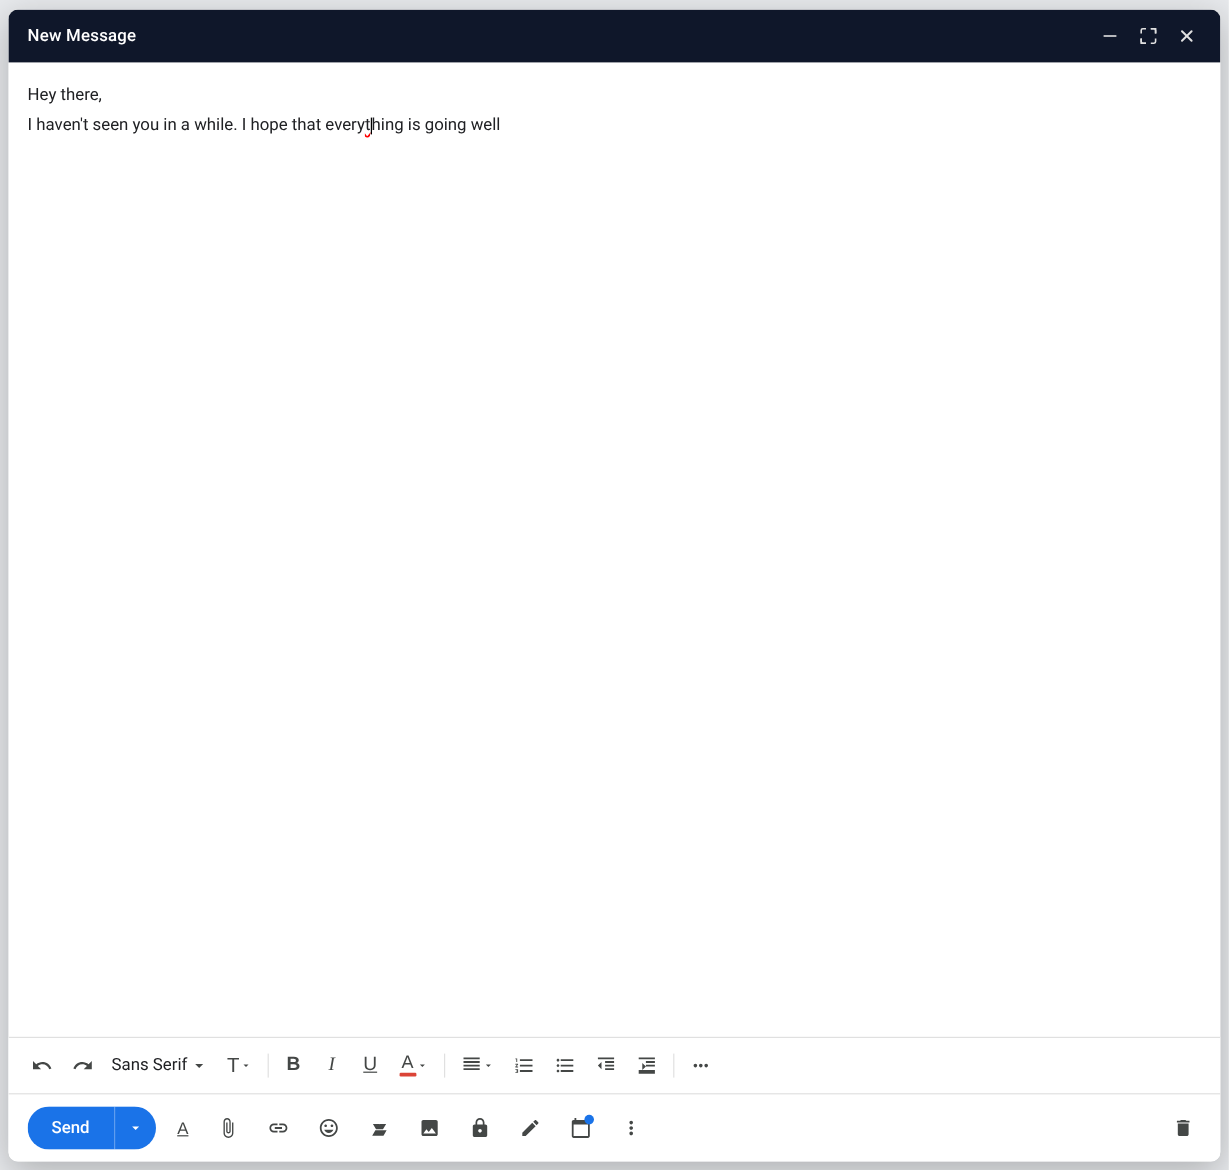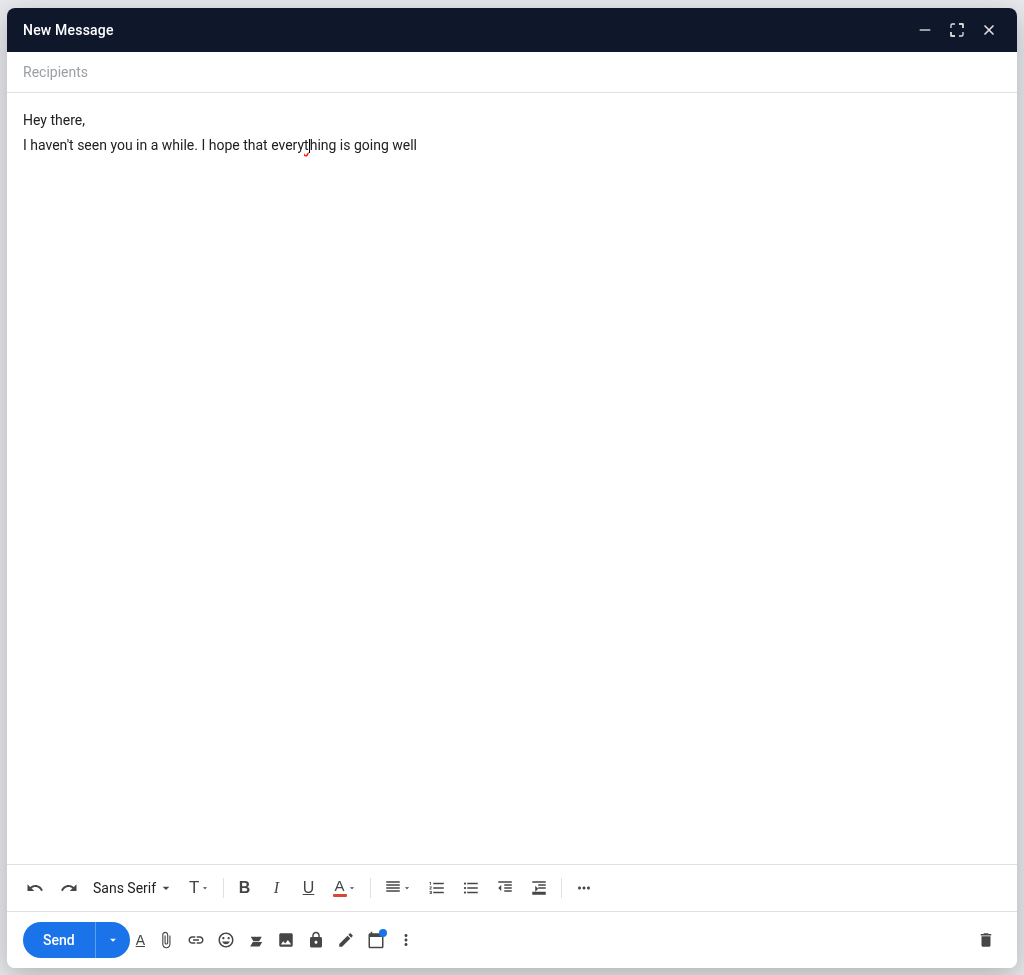--- a/index.html
+++ b/index.html
@@ -180,21 +180,21 @@
       padding: 10px 16px;
       display: flex;
       align-items: center;
       justify-content: space-between;
       flex-shrink: 0;
     }
 
     .bottom-left {
       display: flex;
       align-items: center;
-      gap: 0;
+      gap: 12px;
     }
 
     .send-btn-group {
       display: flex;
       align-items: center;
       border-radius: 20px;
       overflow: hidden;
     }
     .send-btn-main {
       background: #1a73e8;
@@ -289,23 +289,20 @@
         </svg>
       </button>
       <button class="header-btn" title="Close">
         <svg class="icon-svg-sm" viewBox="0 0 24 24">
           <path d="M18 6L6 18M6 6l12 12" stroke="currentColor" stroke-width="2.5" fill="none" stroke-linecap="round"></path>
         </svg>
       </button>
     </div>
   </div>
 
-  <div class="compose-field">
-    <input type="text" placeholder="Recipients" style="">
-  </div>
 
 
   <div class="compose-body">
     <div class="compose-body-text">
       <p class="body-paragraph">
         <span>Hey there,</span>
       </p>
       <p class="body-line">
         <span>I haven't seen you in a while. I hope that every</span><span class="spell-error">t</span><span class="text-cursor"></span><span>hing is going well</span>
       </p>

